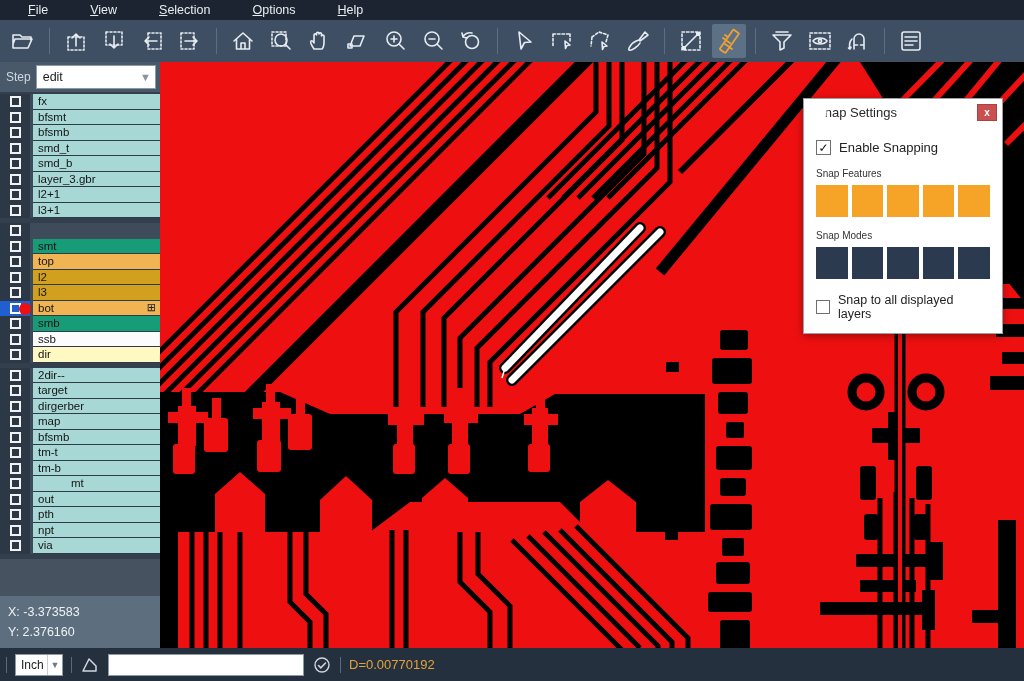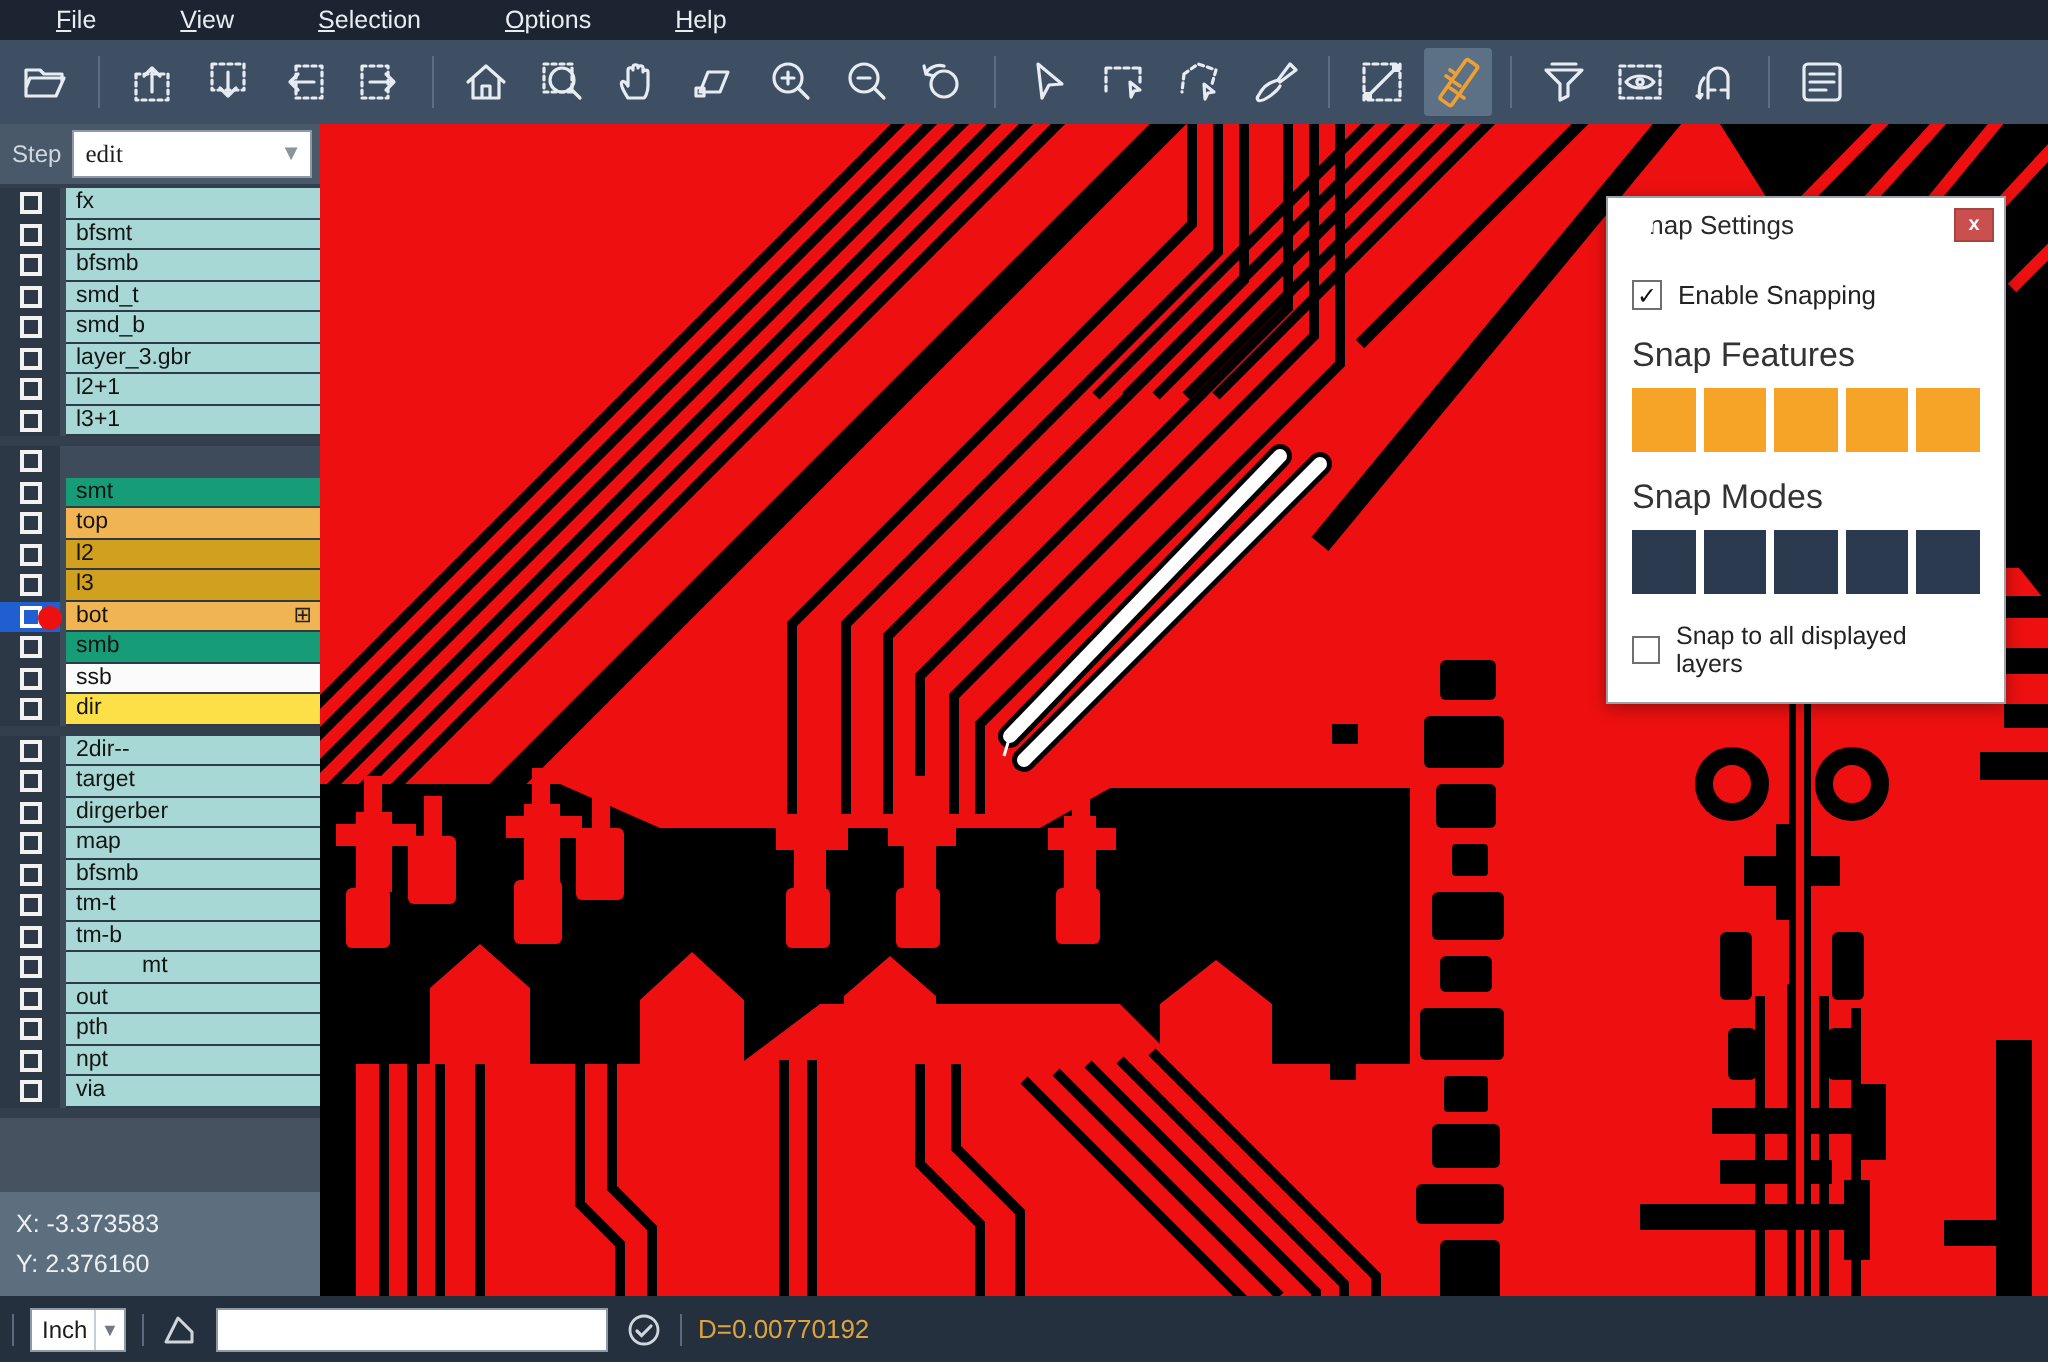--- a/index.html
+++ b/index.html
@@ -21,21 +21,21 @@
   .ticon { stroke:#e6ecf2; fill:none; stroke-width:1.6; stroke-linecap:round; stroke-linejoin:round; }
   .ticon-orange { stroke:#f0a030; fill:none; stroke-width:1.8; stroke-linecap:round; }
 
   
   .main { flex:1 1 auto; display:flex; height:586px; }
 
   
   .sidebar { width:160px; background:#3e4b5a; display:flex; flex-direction:column; flex:0 0 auto; }
   .step-row { height:32px; background:#49596a; display:flex; align-items:center; padding:0 4px 0 6px; gap:5px; border-bottom:2px solid #333f4d; }
   .step-label { color:#cfd8e0; font-size:12px; }
-  .step-select { flex:1; height:24px; background:#ffffff; border:1px solid #8d9aa6; display:flex; align-items:center; justify-content:space-between; padding:0 4px 0 6px;font-family:Liberation Serif, serif; }
+  .step-select { flex:1; height:24px; background:#ffffff; border:1px solid #8d9aa6; display:flex; align-items:center; justify-content:space-between; padding:0 4px 0 6px; }
   .step-select .val { font-size:12.5px; color:#1c1c1c; }
   .step-select .chev { color:#8a949e; font-size:11px; }
   .layer-list { flex:0 0 auto; }
   .layer-group { border-bottom:5px solid #333f4d; }
   .layer-row { height:15.5px; display:flex; align-items:stretch; position:relative; }
   .cbcol { width:30px; background:#2c3846; display:flex; align-items:center; justify-content:center; flex:0 0 auto; }
   .cb { width:11px; height:11px; border:2px solid #f2f2f2; background:transparent; }
   .layer-row.active .cbcol { background:#1f5fd0; }
   .layer-row.active .cb { border-color:#ffffff; }
   .dot { position:absolute; left:19px; top:2px; width:12px; height:12px; border-radius:50%; background:#ee1010; display:none; z-index:2; }
@@ -53,21 +53,21 @@
 
   
   .dialog { position:absolute; left:643px; top:36px; width:200px; background:#ffffff; border:1px solid #9aa0a6; box-shadow:0 2px 8px rgba(0,0,0,.35); z-index:5; }
   .dlg-title { height:27px; display:flex; align-items:center; justify-content:space-between; padding:0 5px 0 12px; }
   .dlg-title .txt { font-size:13px; color:#2a2a2a; }
   .dlg-close { width:20px; height:17px; background:#c9504e; color:#ffffff; font-size:10px; font-weight:bold; display:flex; align-items:center; justify-content:center; border:1px solid #a84341; }
   .dlg-body { padding:8px 12px 12px 12px; }
   .chk-row { display:flex; align-items:center; gap:8px; margin-top:6px; }
   .chkbox { width:15px; height:15px; border:1px solid #6f6f6f; background:#ffffff; font-size:12px; color:#111; display:flex; align-items:center; justify-content:center; line-height:1; }
   .chk-label { font-size:13px; color:#222; }
-  .sect-label { font-size:17px; color:#333; margin-top:13px; }
+  .sect-label { font-size:10px; color:#333; margin-top:13px; }
   .btnrow { display:flex; gap:4px; margin-top:6px; }
   .fbtn { width:32px; height:32px; background:#f5a428; display:flex; align-items:center; justify-content:center; }
   .mbtn { width:32px; height:32px; background:#2b3a4f; display:flex; align-items:center; justify-content:center; }
   .fbtn svg,.mbtn svg { width:26px; height:26px; }
   .dlg-close-btn { margin-top:12px; width:100%; height:24px; background:#ececec; border:1px solid #8f8f8f; outline:1px solid #d5d5d5; outline-offset:-3px; font-size:13px; color:#222; font-family:"Liberation Sans", sans-serif; }
 
   
   .statusbar { height:33px; background:#25303f; display:flex; align-items:center; padding-left:6px; gap:8px; flex:0 0 auto; }
   .ssep { width:1px; height:16px; background:#5a6a7c; flex:0 0 auto; }
   .unit-select { width:48px; height:22px; background:#ffffff; border:1px solid #8d9aa6; display:flex; align-items:center; }
@@ -423,21 +423,21 @@
                 <span class="nm">ssb</span>
               </span>
       </div>
 
       <div class="layer-row">
         <span class="cbcol">
                 <span class="cb"></span>
               </span>
 
         <span class="gapcol"></span>
-        <span class="cell" style="background: #fde047;">
+        <span class="cell" style="background: #fef9c3;">
                 <span class="nm">dir</span>
               </span>
       </div>
     </div>
           <div class="layer-group">
       <div class="layer-row">
         <span class="cbcol">
                 <span class="cb"></span>
               </span>
 

